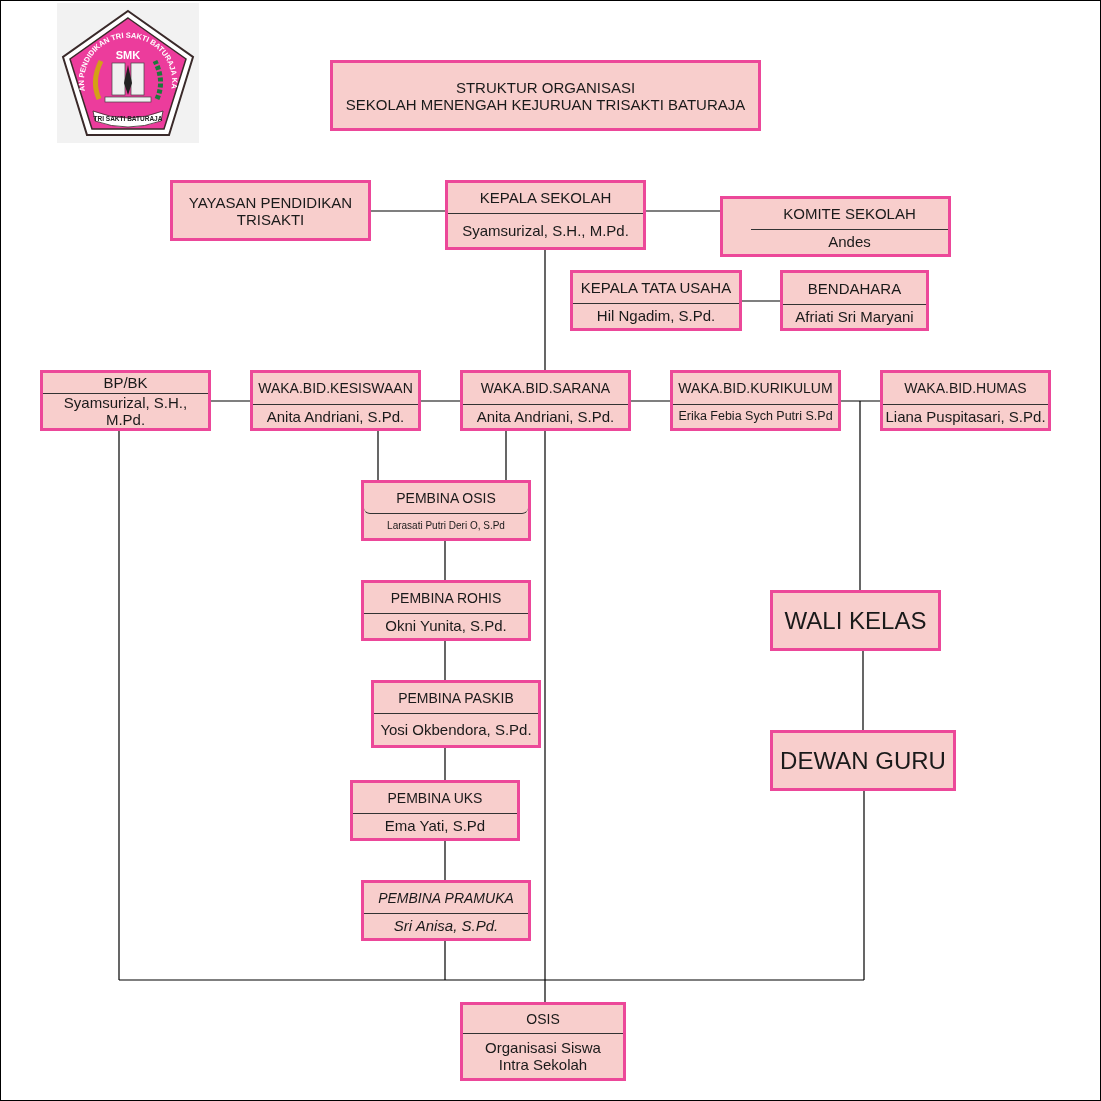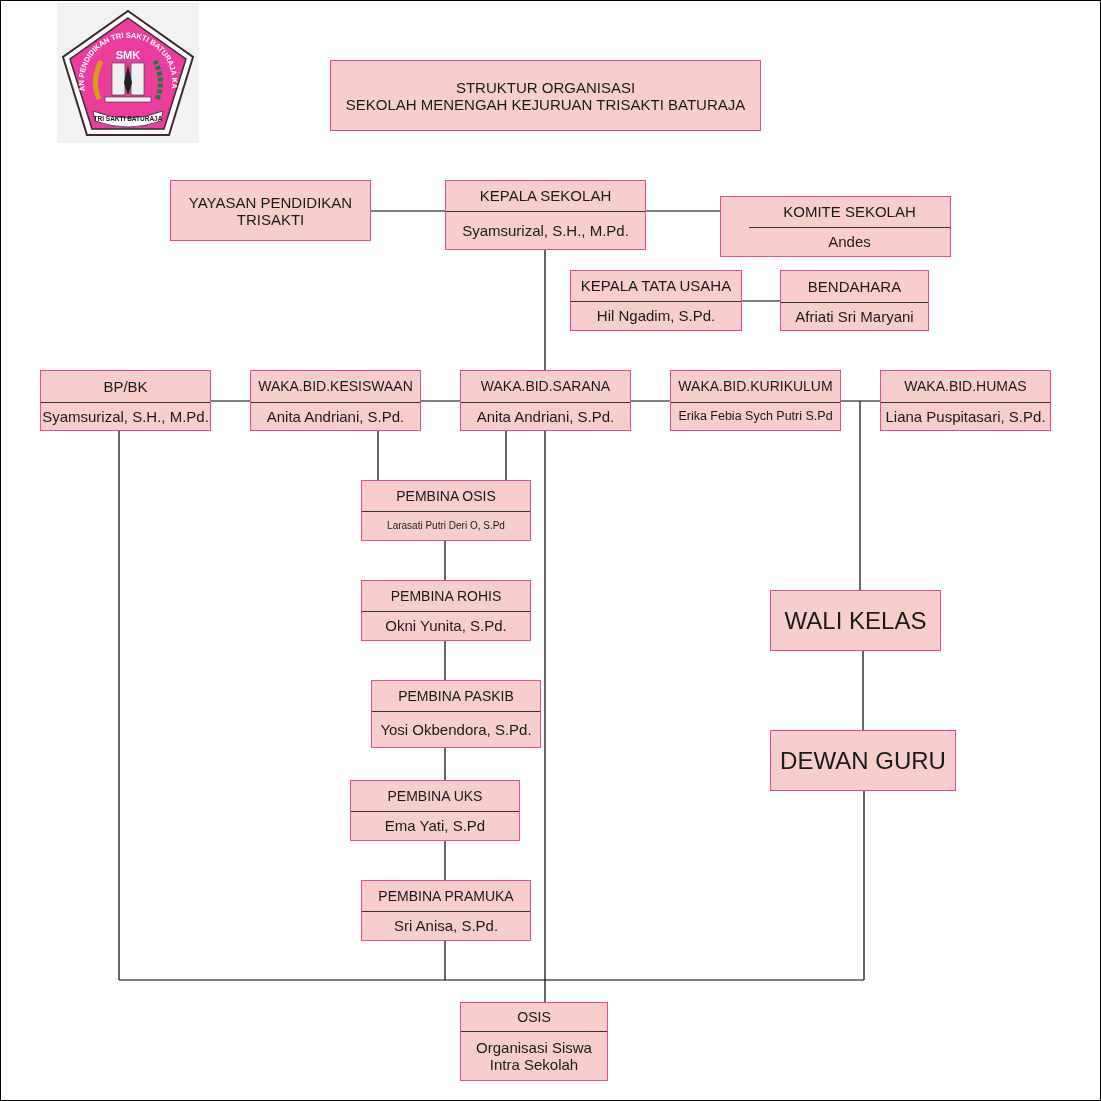--- a/index.html
+++ b/index.html
@@ -1,19 +1,19 @@
 <!DOCTYPE html>
 <html><head>
 <meta charset="utf-8">
 <style>
   html, body { margin: 0; padding: 0; background: #ffffff; }
   body { width: 1101px; height: 1101px; position: relative; overflow: hidden; font-family: "Liberation Sans", sans-serif; color: #1a1a1a; }
   .frame { position: absolute; left: 0; top: 0; width: 1099px; height: 1099px; border: 1px solid #000; box-sizing: content-box; }
   .lines { position: absolute; left: 0; top: 0; width: 1101px; height: 1101px; }
-  .box { position: absolute; background: #f8cecc; border: 1px solid #ec4899; box-sizing: border-box; display: flex; flex-direction: column; }
+  .box { position: absolute; background: #f8cecc; border: 3px solid #ec4899; box-sizing: border-box; display: flex; flex-direction: column; }
   .box .title, .box .name { display: flex; align-items: center; justify-content: center; text-align: center; line-height: 1.15; }
   .box .title { border-bottom: 1px solid #333; }
   .box .name { flex: 1; }
   .single { align-items: center; justify-content: center; text-align: center; }
   .fs15 { font-size: 15px; }
   .fs14 { font-size: 14px; }
   .fs13 { font-size: 10px; }
   .fs12 { font-size: 12.5px; }
   .big { font-size: 24px; }
   .logo-wrap { position: absolute; left: 57px; top: 3px; width: 142px; height: 140px; background: #f2f2f2; }
@@ -116,48 +116,48 @@
   <div class="title" style="height:31px;">WAKA.BID.KURIKULUM</div>
   <div class="name fs12">Erika Febia Sych Putri S.Pd</div>
 </div>
 
 <div class="box fs14" style="left:880px;top:370px;width:171px;height:61px;">
   <div class="title" style="height:31px;">WAKA.BID.HUMAS</div>
   <div class="name fs15">Liana Puspitasari, S.Pd.</div>
 </div>
 
 <div class="box fs14" style="left:361px;top:480px;width:170px;height:61px;">
-  <div class="title" style="height:30px;">PEMBINA OSIS</div>
+  <div class="title" style="height:30px;border-radius:6px;">PEMBINA OSIS</div>
   <div class="name fs13">Larasati Putri Deri O, S.Pd</div>
 </div>
 
 <div class="box fs14" style="left:361px;top:580px;width:170px;height:61px;">
   <div class="title" style="height:30px;">PEMBINA ROHIS</div>
   <div class="name fs15">Okni Yunita, S.Pd.</div>
 </div>
 
 <div class="box fs14" style="left:371px;top:680px;width:170px;height:68px;">
   <div class="title" style="height:30px;">PEMBINA PASKIB</div>
   <div class="name fs15">Yosi Okbendora, S.Pd.</div>
 </div>
 
 <div class="box fs14" style="left:350px;top:780px;width:170px;height:61px;">
   <div class="title" style="height:30px;">PEMBINA UKS</div>
   <div class="name fs15">Ema Yati, S.Pd</div>
 </div>
 
-<div class="box fs14" style="left:361px;top:880px;width:170px;height:61px;">
+<div class="box fs14" style="left:361px;top:880px;width:170px;height:61px;font-style:italic;">
   <div class="title" style="height:30px;">PEMBINA PRAMUKA</div>
   <div class="name fs15">Sri Anisa, S.Pd.</div>
 </div>
 
 <div class="box single big" style="left:770px;top:590px;width:171px;height:61px;">
   <div>WALI KELAS</div>
 </div>
 
 <div class="box single big" style="left:770px;top:730px;width:186px;height:61px;">
   <div>DEWAN GURU</div>
 </div>
 
-<div class="box fs14" style="left:460px;top:1002px;width:148px;height:79px;">
+<div class="box fs14" style="left:460px;top:1002px;width:166px;height:79px;">
   <div class="title" style="height:28px;">OSIS</div>
   <div class="name fs15" style="padding:0 8px;">Organisasi Siswa Intra Sekolah</div>
 </div>
 
 </body></html>

